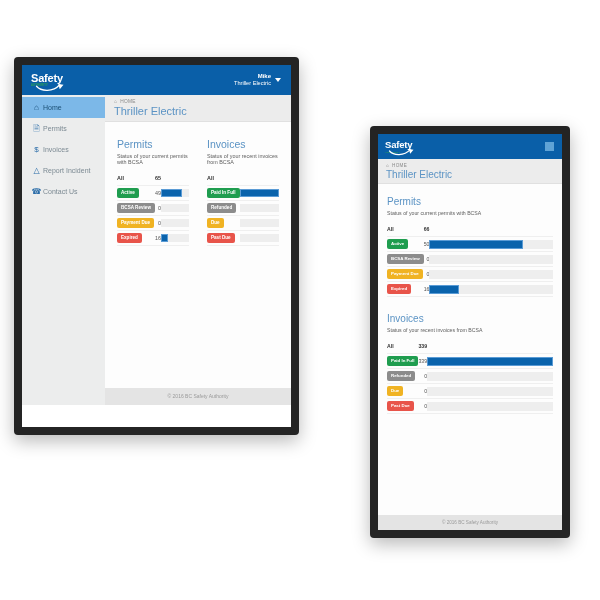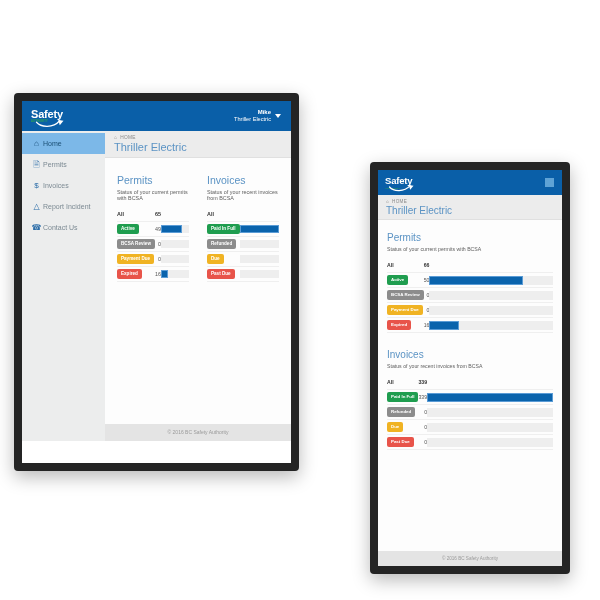--- a/index.html
+++ b/index.html
@@ -12,21 +12,20 @@
     background: #ffffff;
     font-family: "Liberation Sans", sans-serif;
     overflow: hidden;
     position: relative;
   }
   .stage {
     position: absolute;
     inset: 0;
     width: 600px;
     height: 536px;
-    margin-top: 36px;
   }
 
   
   .device {
     position: absolute;
     background: #242424;
     border-radius: 4px;
     box-shadow: 0 6px 18px rgba(0,0,0,0.28);
   }
   .device .screen {

